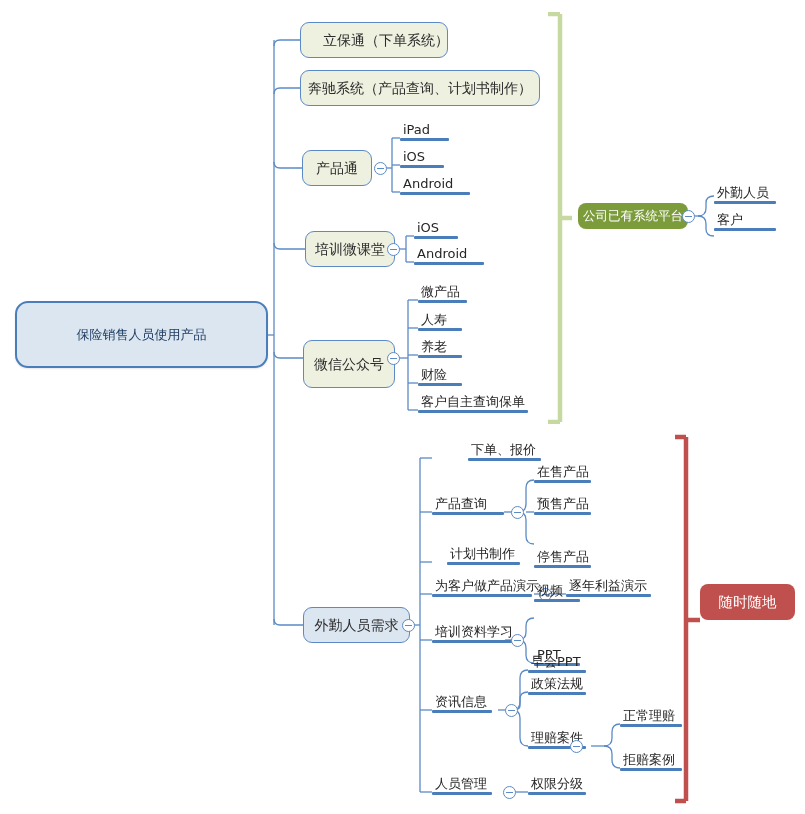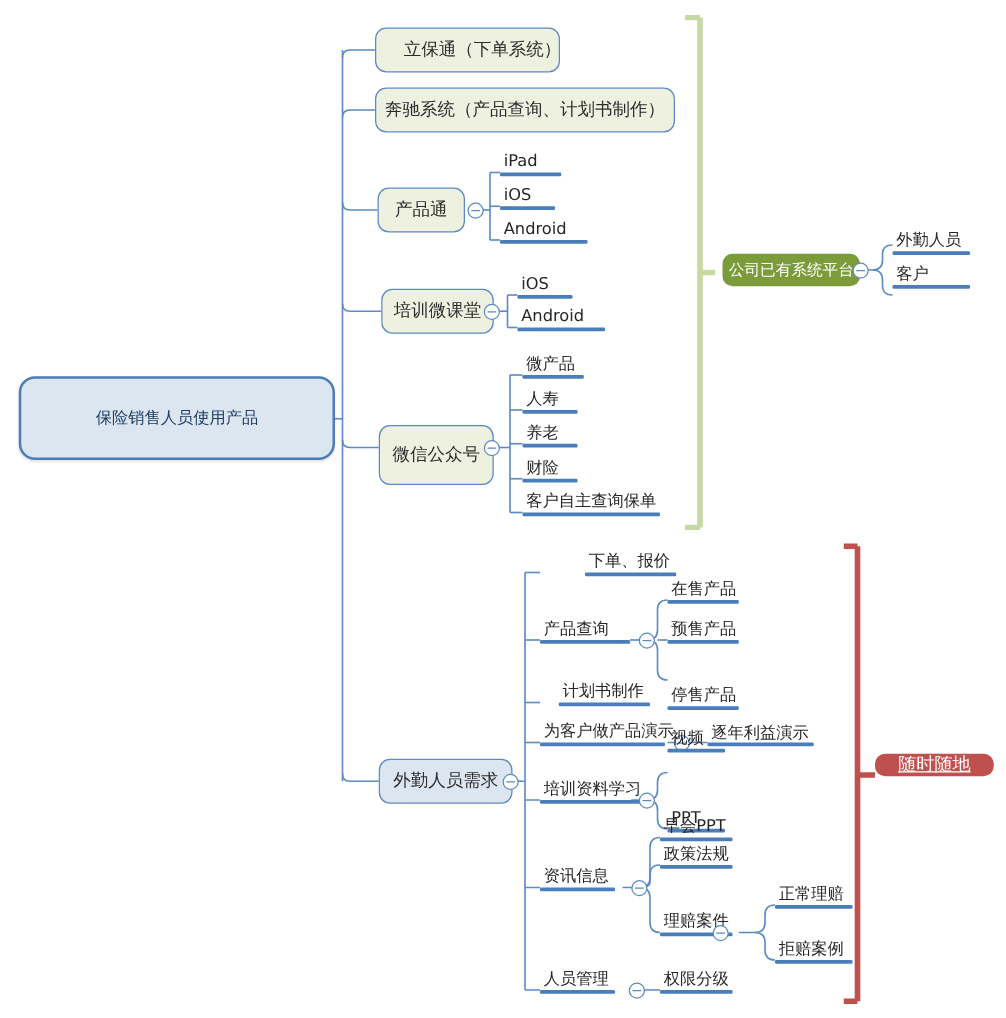--- a/index.html
+++ b/index.html
@@ -285,21 +285,21 @@
   <div class="leaf" style="left:447px;top:547px;">
     <span class="txt">计划书制作</span>
     <span class="bar" style="width:73px;"></span>
   </div>
 
   <div class="leaf" style="left:432px;top:579px;">
     <span class="txt">为客户做产品演示</span>
     <span class="bar" style="width:100px;"></span>
   </div>
   <div class="toggle" style="left:539px;top:588px;"></div>
-  <div class="leaf" style="left:566px;top:579px;font-family:Liberation Serif, serif;">
+  <div class="leaf" style="left:566px;top:579px;">
     <span class="txt">逐年利益演示</span>
     <span class="bar" style="width:85px;"></span>
   </div>
 
   <div class="leaf" style="left:432px;top:625px;">
     <span class="txt">培训资料学习</span>
     <span class="bar" style="width:86px;"></span>
   </div>
   <div class="toggle" style="left:511px;top:634px;"></div>
   <div class="leaf" style="left:534px;top:584px;">
@@ -354,17 +354,17 @@
   <div class="toggle" style="left:682px;top:210px;"></div>
   <div class="leaf" style="left:714px;top:186px;">
     <span class="txt">外勤人员</span>
     <span class="bar" style="width:62px;"></span>
   </div>
   <div class="leaf" style="left:714px;top:213px;">
     <span class="txt">客户</span>
     <span class="bar" style="width:62px;"></span>
   </div>
 
-  <div class="box box-red" style="left:700px;top:603px;width:95px;height:18px;text-decoration:underline;">
+  <div class="box box-red" style="left:700px;top:584px;width:95px;height:36px;">
     <span>随时随地</span>
   </div>
 
 </div>
 
 </body></html>

